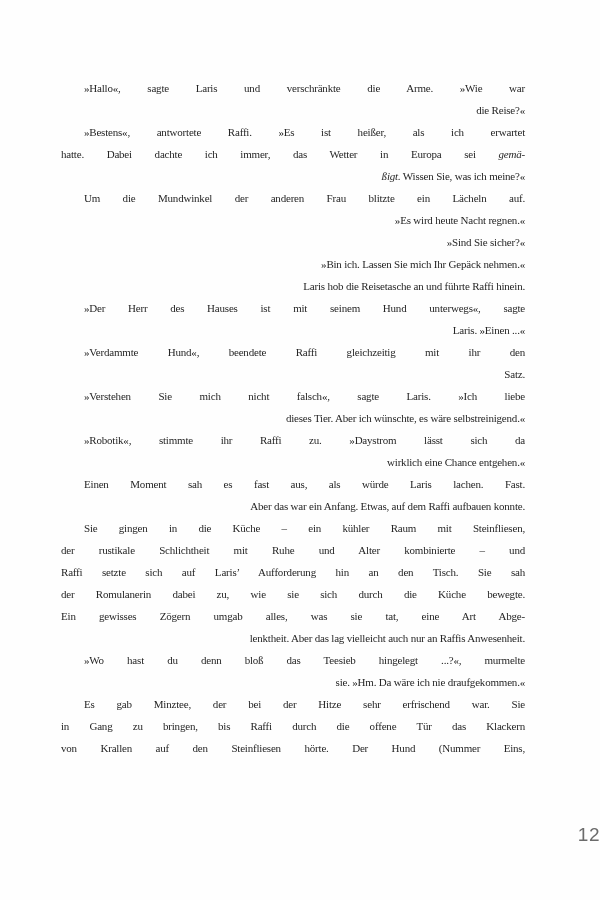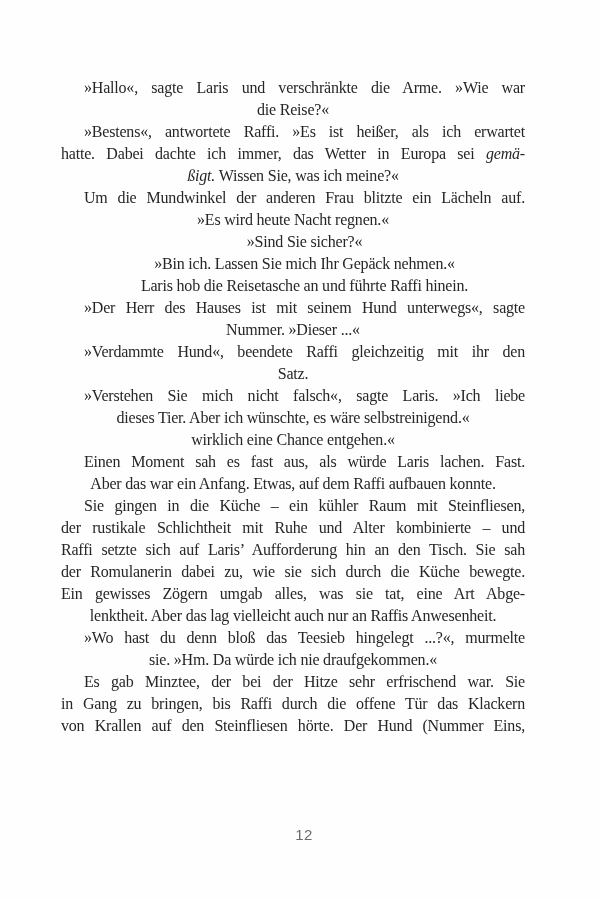--- a/index.html
+++ b/index.html
@@ -18,45 +18,45 @@
     width: 600px; height: 900px;
     background: var(--bg);
     font-family: "Liberation Serif", "DejaVu Serif", serif;
     color: var(--ink);
   }
   .text-block {
     position: absolute;
     left: 61px;
     top: 77px;
     width: 464px;
-    font-size: 16px;
+    font-size: 11px;
     line-height: 22px;
     letter-spacing: -0.2px;
   }
   .line {
-    text-align: center;
+    text-align: right;
     white-space: normal;
     min-height: 22px;
   }
   .line.fill {
     text-align: justify;
     text-align-last: justify;
   }
   .line.indent {
     text-indent: 23px;
   }
   .line i {
   }
   .page-number {
     position: absolute;
     left: 8px; right: 0;
     top: 826px;
-    text-align: center;
+    text-align: right;
     font-family: "Liberation Sans", "DejaVu Sans", sans-serif;
-    font-size: 15px;
+    font-size: 19px;
     line-height: 17px;
     color: var(--muted);
     letter-spacing: 0.5px;
   }
 </style>
 </head>
 <body>
 
 <div class="page">
   <div class="text-block">
@@ -64,34 +64,35 @@
       <div class="line">die Reise?«</div>
       <div class="line fill indent">»Bestens«, antwortete Raffi. »Es ist heißer, als ich erwartet</div>
       <div class="line fill">hatte. Dabei dachte ich immer, das Wetter in Europa sei <i>gemä-</i></div>
       <div class="line"><i>ßigt.</i> Wissen Sie, was ich meine?«</div>
       <div class="line fill indent">Um die Mundwinkel der anderen Frau blitzte ein Lächeln auf.</div>
       <div class="line">»Es wird heute Nacht regnen.«</div>
       <div class="line indent">»Sind Sie sicher?«</div>
       <div class="line indent">»Bin ich. Lassen Sie mich Ihr Gepäck nehmen.«</div>
       <div class="line indent">Laris hob die Reisetasche an und führte Raffi hinein.</div>
       <div class="line fill indent">»Der Herr des Hauses ist mit seinem Hund unterwegs«, sagte</div>
-      <div class="line">Nummer. »Dieser ...«</div>
+      <div class="line">Laris. »Einen ...«</div>
       <div class="line fill indent">»Verdammte Hund«, beendete Raffi gleichzeitig mit ihr den</div>
       <div class="line">Satz.</div>
       <div class="line fill indent">»Verstehen Sie mich nicht falsch«, sagte Laris. »Ich liebe</div>
       <div class="line">dieses Tier. Aber ich wünschte, es wäre selbstreinigend.«</div>
+      <div class="line fill indent">»Robotik«, stimmte ihr Raffi zu. »Daystrom lässt sich da</div>
       <div class="line">wirklich eine Chance entgehen.«</div>
       <div class="line fill indent">Einen Moment sah es fast aus, als würde Laris lachen. Fast.</div>
       <div class="line">Aber das war ein Anfang. Etwas, auf dem Raffi aufbauen konnte.</div>
       <div class="line fill indent">Sie gingen in die Küche – ein kühler Raum mit Steinfliesen,</div>
       <div class="line fill">der rustikale Schlichtheit mit Ruhe und Alter kombinierte – und</div>
       <div class="line fill">Raffi setzte sich auf Laris’ Aufforderung hin an den Tisch. Sie sah</div>
       <div class="line fill">der Romulanerin dabei zu, wie sie sich durch die Küche bewegte.</div>
       <div class="line fill">Ein gewisses Zögern umgab alles, was sie tat, eine Art Abge-</div>
       <div class="line">lenktheit. Aber das lag vielleicht auch nur an Raffis Anwesenheit.</div>
       <div class="line fill indent">»Wo hast du denn bloß das Teesieb hingelegt ...?«, murmelte</div>
-      <div class="line">sie. »Hm. Da würde ich nie draufgekommen.«</div>
+      <div class="line">sie. »Hm. Da wäre ich nie draufgekommen.«</div>
       <div class="line fill indent">Es gab Minztee, der bei der Hitze sehr erfrischend war. Sie</div>
       <div class="line fill">in Gang zu bringen, bis Raffi durch die offene Tür das Klackern</div>
       <div class="line fill">von Krallen auf den Steinfliesen hörte. Der Hund (Nummer Eins,</div>
     </div>
   <div class="page-number">12</div>
 </div>
 
 </body></html>

